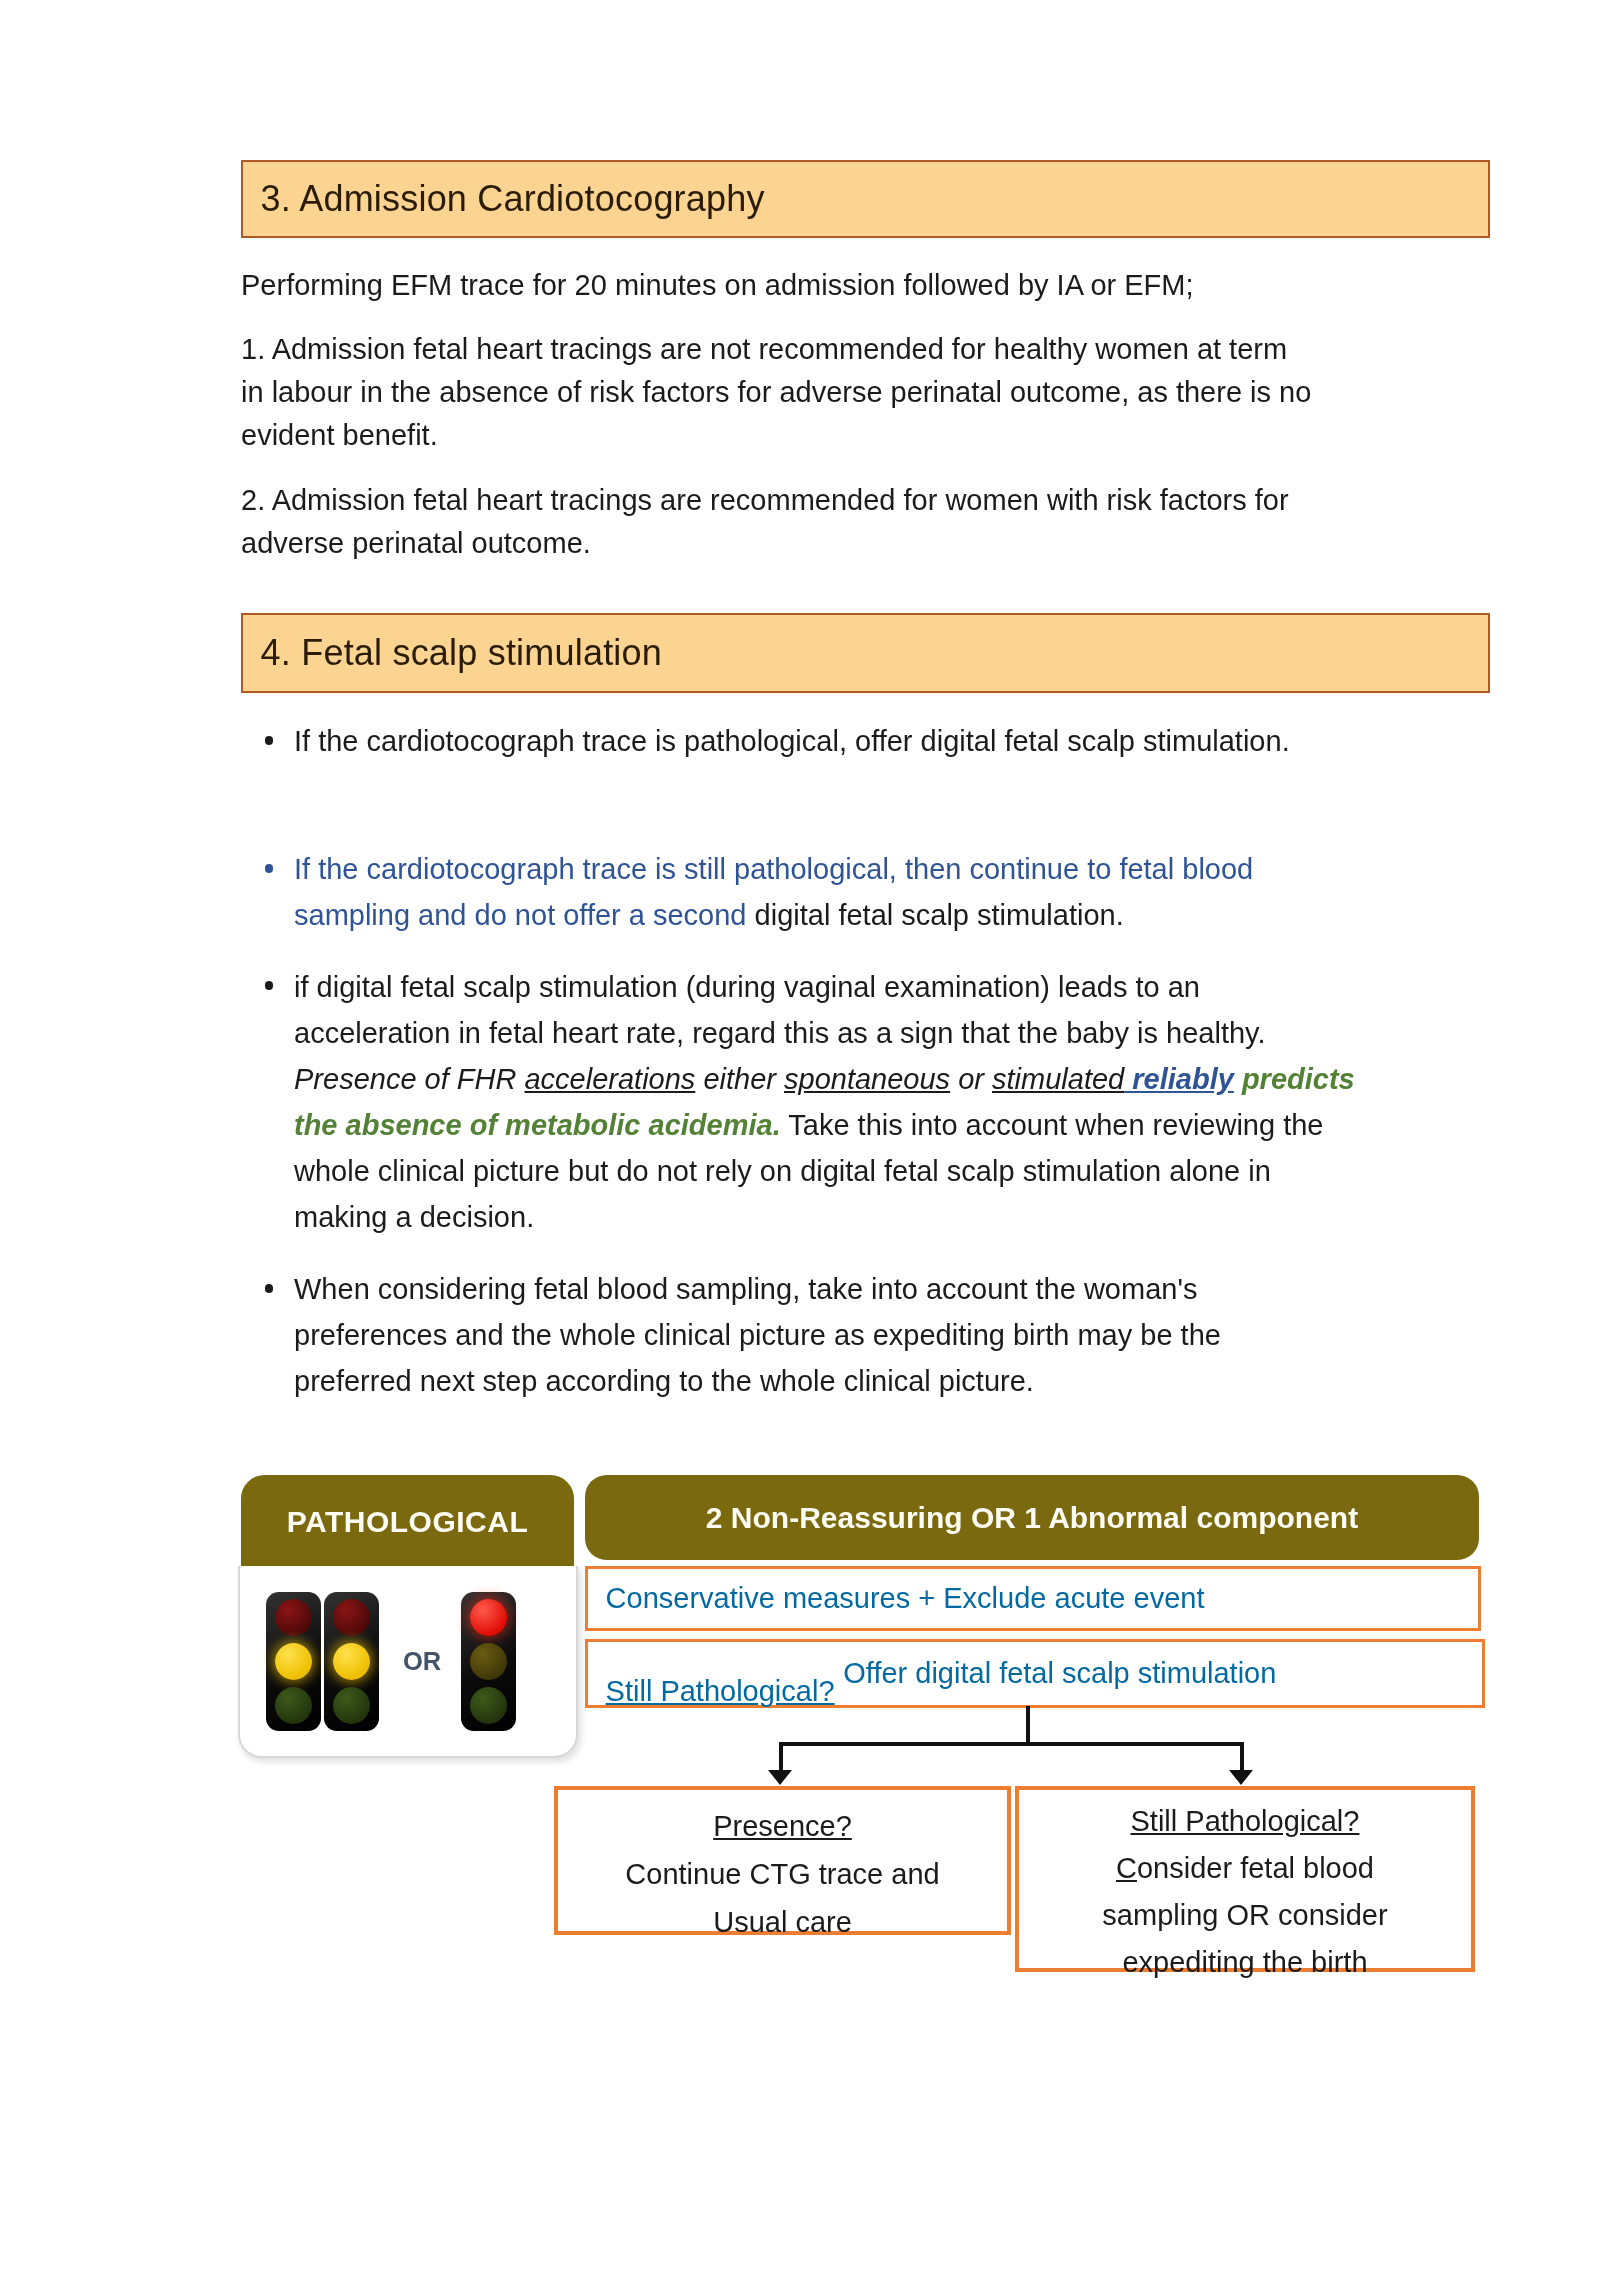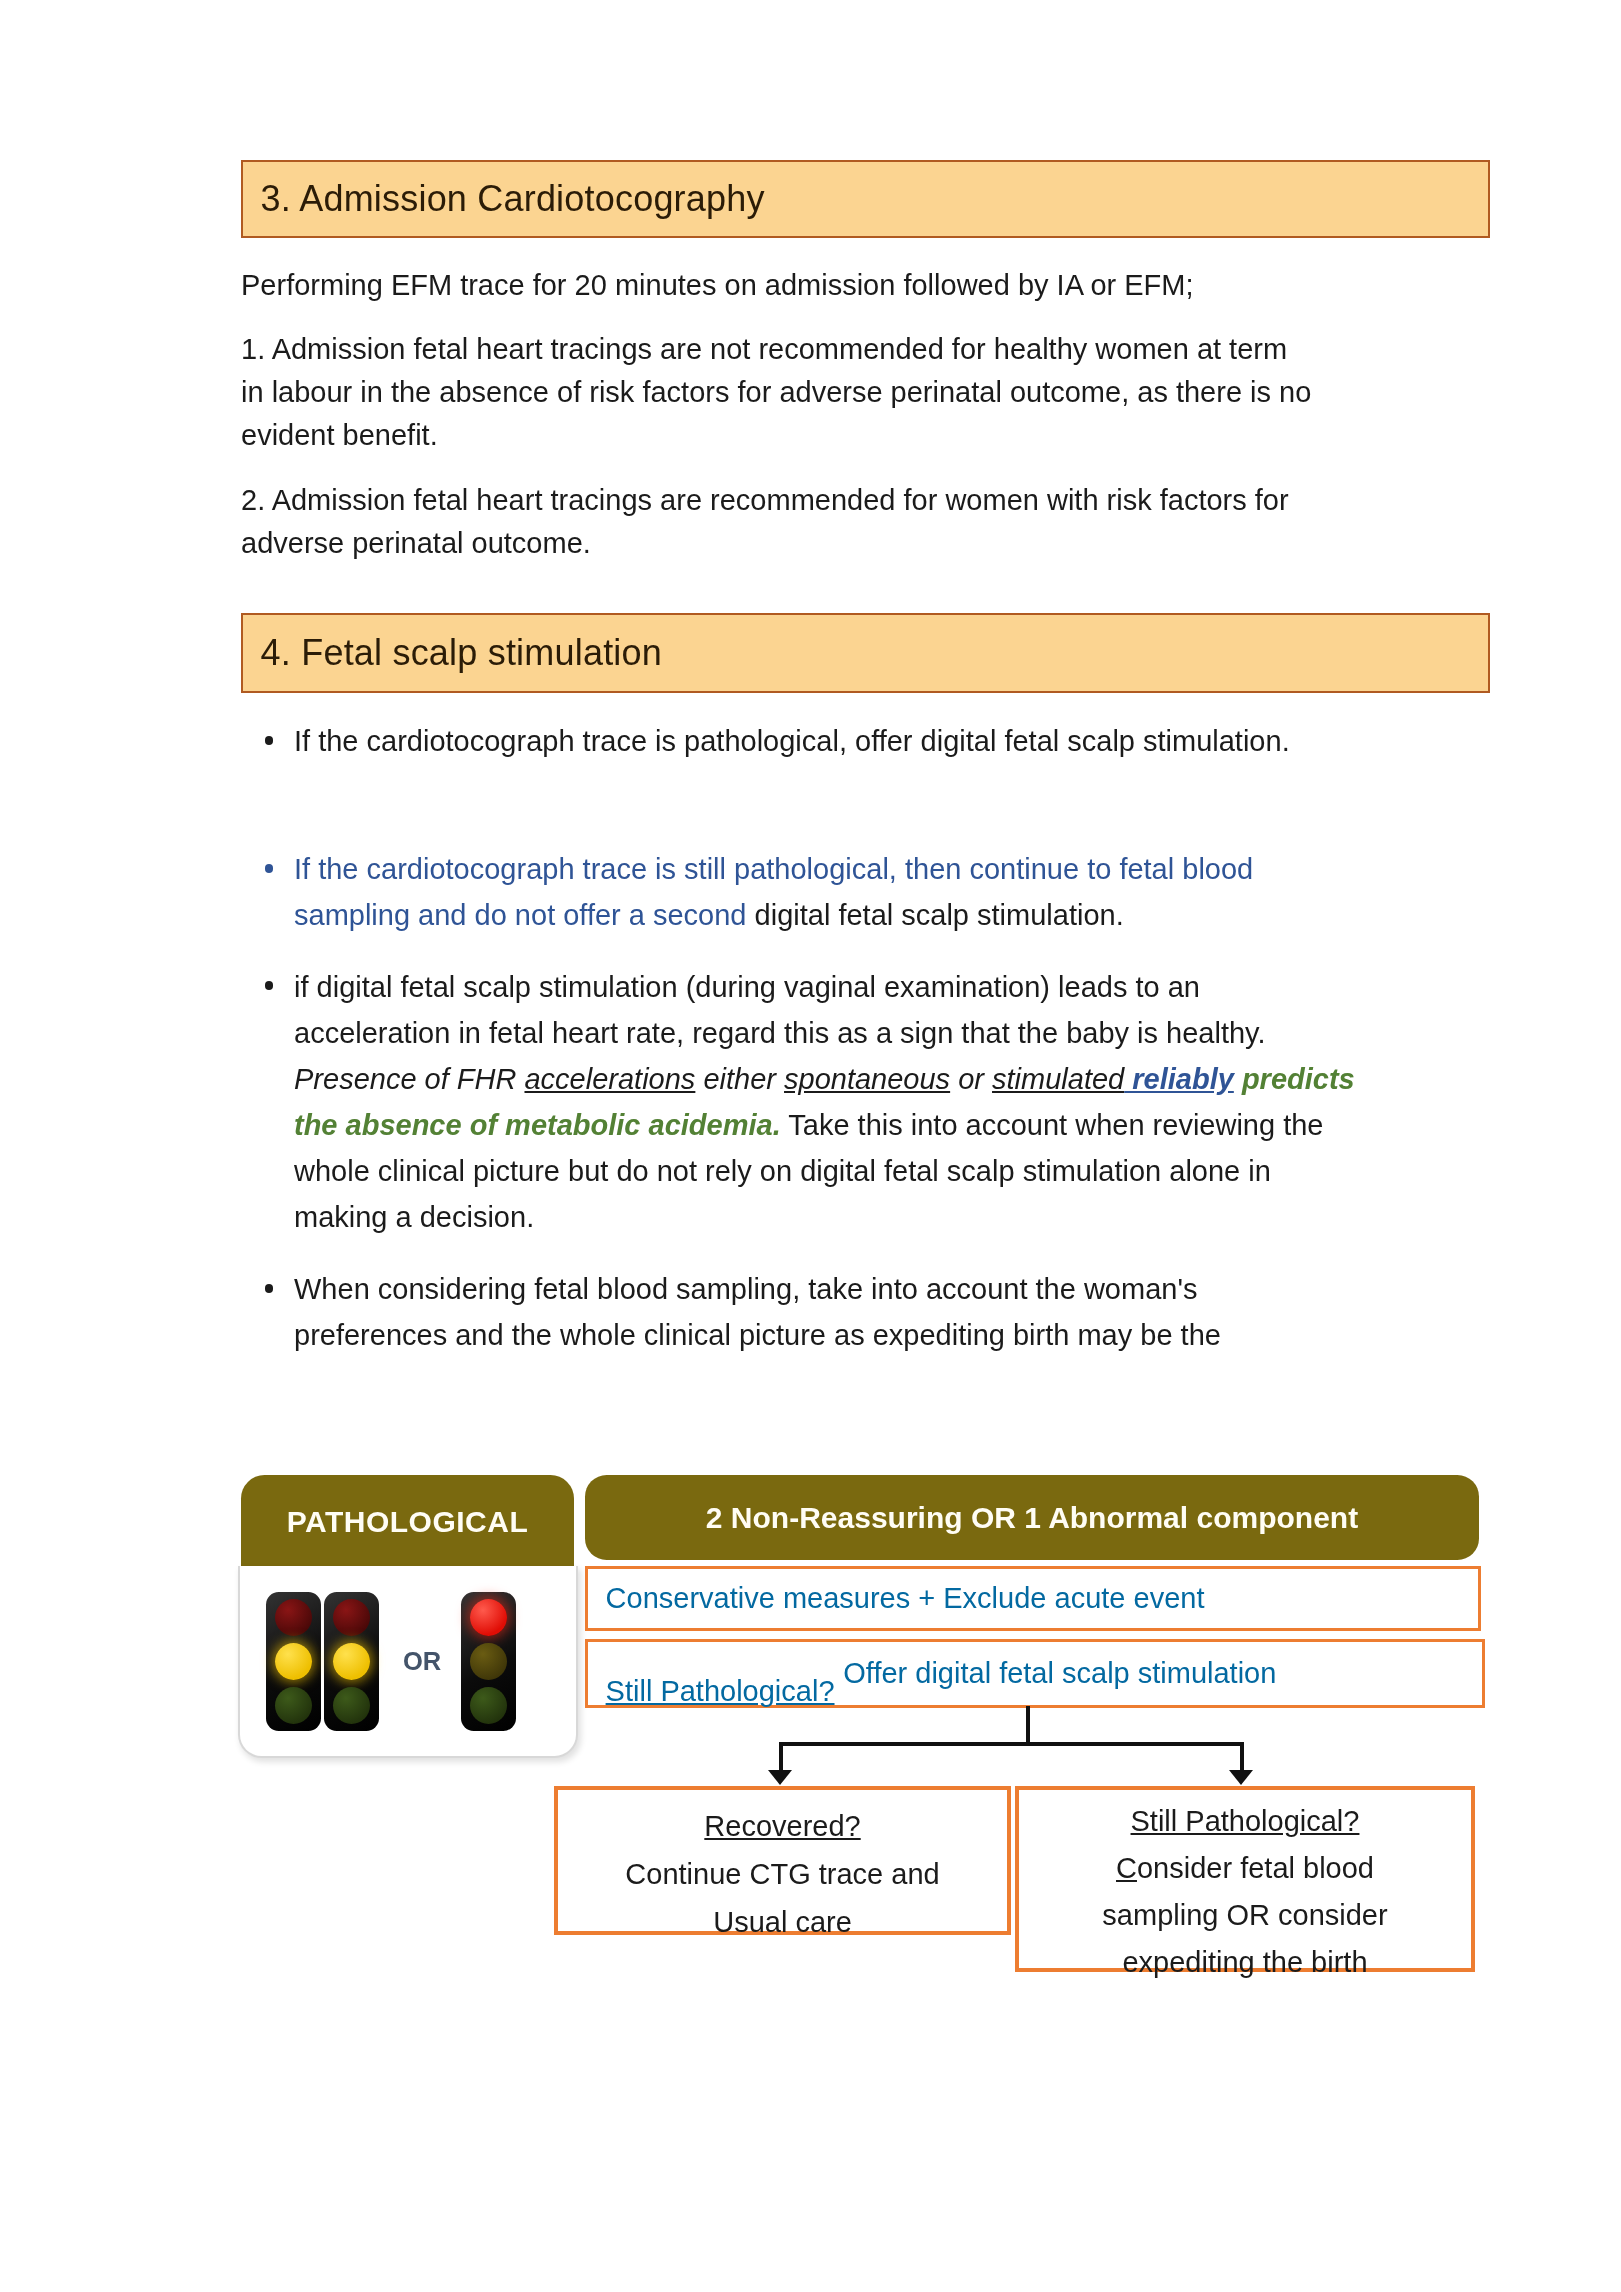--- a/index.html
+++ b/index.html
@@ -144,20 +144,21 @@
         <span>whole clinical picture but do not rely on digital fetal scalp stimulation alone in</span><br>
         <span>making a decision.</span>
       </div>
     </div>
 
     <div class="bullet b4">
       <span class="dot"></span>
       <div class="btext">
         <span>When considering fetal blood sampling, take into account the woman's</span><br>
         <span>preferences and the whole clinical picture as expediting birth may be the</span><br>
+        <span>preferred next step according to the whole clinical picture.</span>
       </div>
     </div>
   </div>
 
   <div class="flow">
 
     <div class="olive fc-left-header">
       <span>PATHOLOGICAL</span>
     </div>
 
@@ -194,21 +195,21 @@
     </div>
 
     <div class="conn stem"></div>
     <div class="conn hline"></div>
     <div class="conn ldrop"></div>
     <div class="conn rdrop"></div>
     <div class="arrowhead l"></div>
     <div class="arrowhead r"></div>
 
     <div class="fc-bottom fc-recovered">
-      <span class="u">Recovered?</span><br>
+      <span class="u">Presence?</span><br>
       <span>Continue CTG trace and</span><br>
       <span>Usual care</span>
     </div>
 
     <div class="fc-bottom fc-stillpath">
       <span class="u">Still Pathological?</span><br>
       <span class="u">C</span><span>onsider fetal blood</span><br>
       <span>sampling OR consider</span><br>
       <span>expediting the birth</span>
     </div>

